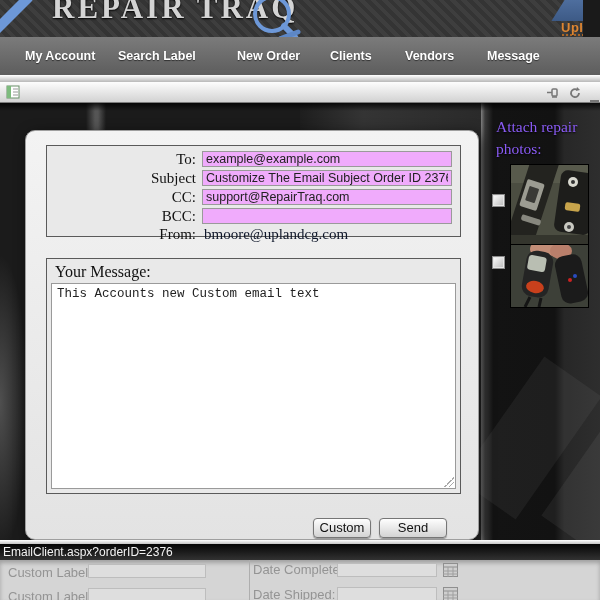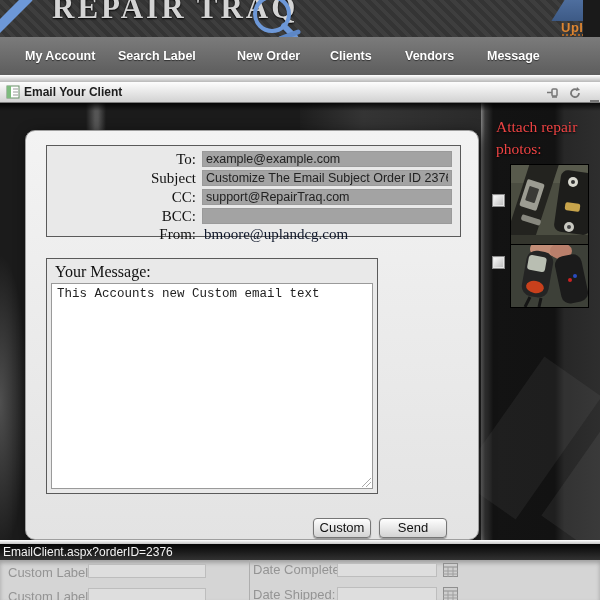--- a/index.html
+++ b/index.html
@@ -85,21 +85,21 @@
   .fieldset{position:absolute;background:#e9e9e9;border:1px solid #5a5a5a;}
   .fs-head{
     display:grid;grid-template-columns:155px 1fr;
     align-items:center;row-gap:1px;padding:4px 8px 4px 0;
   }
   .fs-head .lbl{
     font-family:"Liberation Serif",serif;font-size:15px;color:#111;
     text-align:right;padding-right:6px;white-space:nowrap;
   }
   .fs-head input{
-    width:100%;height:16px;border:1px solid #9a9a9a;background:#a3a3a3;
+    width:100%;height:16px;border:1px solid #9a9a9a;background:#f0abfc;
     font-family:"Liberation Sans",sans-serif;font-size:12.5px;color:#222;
     padding:0 3px;margin:1px 0;
   }
   .from-val{font-family:"Liberation Serif",serif;font-size:15px;color:#0f172a;padding-left:2px;}
   .msg-label{
     font-family:"Liberation Serif",serif;font-size:16px;color:#111;
     padding:4px 0 2px 8px;
   }
   .msg-area{
     position:absolute;left:4px;top:24px;right:4px;bottom:4px;
@@ -115,21 +115,21 @@
   .btn{
     position:absolute;height:20px;border:1px solid #767676;border-radius:4px;
     background:linear-gradient(180deg,#fefefe,#d3d3d3);
     font-family:"Liberation Sans",sans-serif;font-size:13px;color:#111;
     text-align:center;line-height:18px;cursor:pointer;
     box-shadow:0 1px 1px rgba(0,0,0,.35);
   }
   
   .attach-title{
     position:absolute;left:496px;top:116px;width:82px;
-    font-family:"Liberation Serif",serif;font-size:15.5px;color:#ef4444;
+    font-family:"Liberation Serif",serif;font-size:15.5px;color:#8b5cf6;
     line-height:1.4;text-shadow:0 1px 2px #000;
   }
   .chk{
     position:absolute;width:13px;height:13px;border:1px solid #8a8a8a;cursor:pointer;
     background:linear-gradient(135deg,#ffffff,#b9b9b9);
     box-shadow:inset 0 0 0 1px #e6e6e6;
   }
   .photo{position:absolute;left:511px;width:77px;overflow:hidden;box-shadow:0 0 0 1px #000;}
   
   .white-strip{position:absolute;left:0;top:540px;width:600px;height:4px;
@@ -190,21 +190,20 @@
   <div class="titlebar">
     <span class="tb-icon" style="left:6px;top:3px">
       <svg width="14" height="14">
         <rect x="1" y="1" width="12" height="12" fill="#fff" stroke="#6a8f6a"></rect>
         <rect x="1" y="1" width="4" height="12" fill="#7dbb7d"></rect>
         <line x1="7" y1="4" x2="12" y2="4" stroke="#999"></line>
         <line x1="7" y1="7" x2="12" y2="7" stroke="#999"></line>
         <line x1="7" y1="10" x2="12" y2="10" stroke="#999"></line>
       </svg>
     </span>
-    <span class="ttl">Email Your Client</span>
     <span class="tb-icon" style="left:546px">
       <svg width="14" height="14">
         <rect x="6" y="3" width="5" height="7" rx="1" fill="none" stroke="#777" stroke-width="1.5"></rect>
         <line x1="1" y1="6.5" x2="6" y2="6.5" stroke="#777" stroke-width="1.5"></line>
         <line x1="6" y1="11" x2="11" y2="11" stroke="#777" stroke-width="1.5"></line>
       </svg>
     </span>
     <span class="tb-icon" style="left:568px">
       <svg width="14" height="14">
         <path d="M11 7a4 4 0 1 1-2-3.4" fill="none" stroke="#777" stroke-width="1.8"></path>
@@ -235,21 +234,21 @@
         <span class="lbl">Subject</span>
         <input type="text" value="Customize The Email Subject Order ID 2376" style="">
         <span class="lbl">CC:</span>
         <input type="text" value="support@RepairTraq.com" style="">
         <span class="lbl">BCC:</span>
         <input type="text" value="" style="">
         <span class="lbl">From:</span>
         <span class="from-val">bmoore@uplandcg.com</span>
       </div>
 
-      <div class="fieldset" style="left:20px;top:127px;width:332px;height:236px;">
+      <div class="fieldset" style="left:20px;top:127px;width:415px;height:236px;">
         <div class="msg-label">Your Message:</div>
         <textarea class="msg-area" style="">This Accounts new Custom email text</textarea>
         <div class="resize-grip"></div>
       </div>
 
       <div class="btn" style="left:287px;top:387px;width:58px;">Custom</div>
       <div class="btn" style="left:353px;top:387px;width:68px;">Send Email</div>
     </div>
   </div>
 

